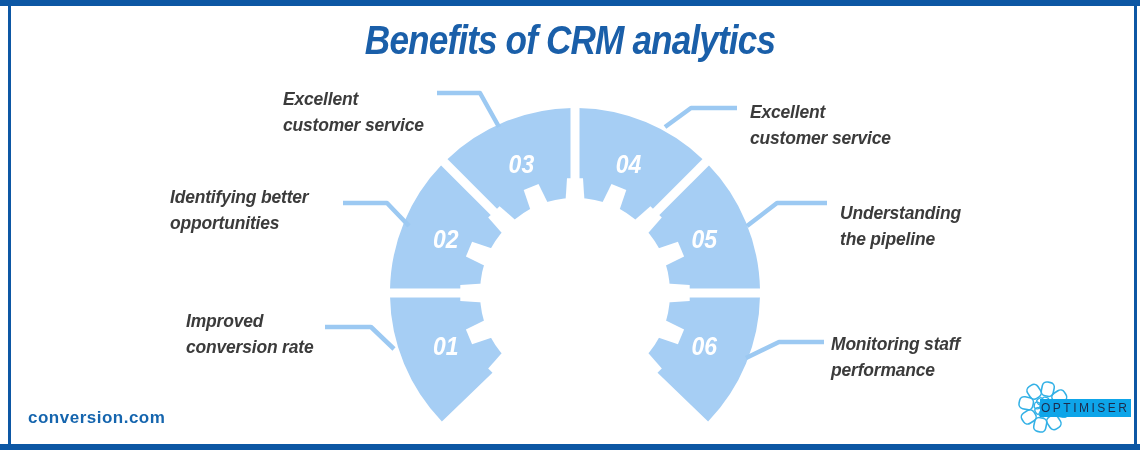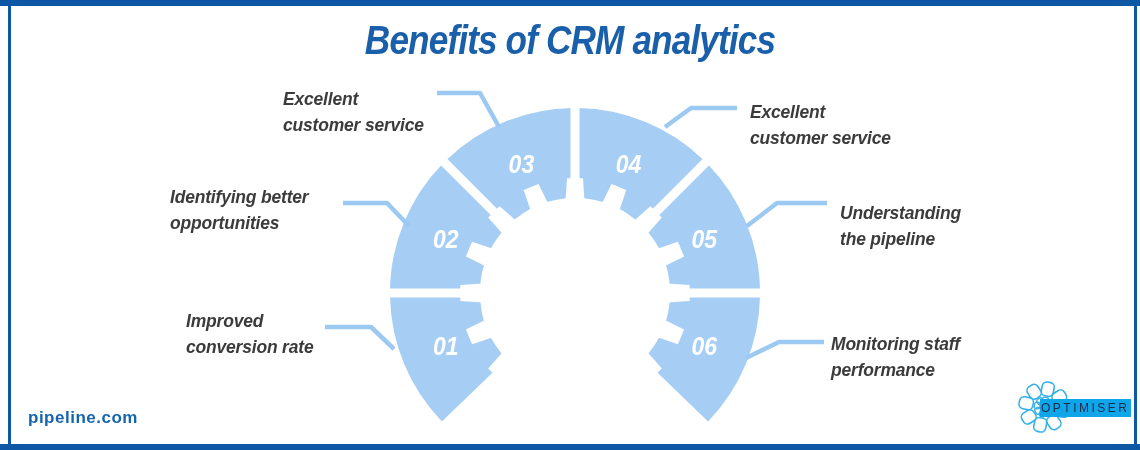--- a/index.html
+++ b/index.html
@@ -95,21 +95,21 @@
 opportunities</div>
 <div class="seg-label" style="left:283px;top:86px">Excellent
 customer service</div>
 <div class="seg-label" style="left:750px;top:99px">Excellent
 customer service</div>
 <div class="seg-label" style="left:840px;top:200px">Understanding
 the pipeline</div>
 <div class="seg-label" style="left:831px;top:331px">Monitoring staff
 performance</div>
 
-<div class="website">pipeline.com</div>
+<div class="website">conversion.com</div>
 
 <div class="brand">
   <svg width="56" height="56" viewBox="0 0 60 60">
       <g transform="rotate(12 30 30)">
         <rect x="23.5" y="3" width="13" height="15" rx="5" fill="none" stroke="#33B1E6" stroke-width="1.7"></rect>
         <rect x="26.5" y="19.5" width="7" height="6" rx="2.5" fill="none" stroke="#33B1E6" stroke-width="1.4"></rect>
       </g>
       <g transform="rotate(57 30 30)">
         <rect x="23.5" y="3" width="13" height="15" rx="5" fill="none" stroke="#33B1E6" stroke-width="1.7"></rect>
         <rect x="26.5" y="19.5" width="7" height="6" rx="2.5" fill="none" stroke="#33B1E6" stroke-width="1.4"></rect>

